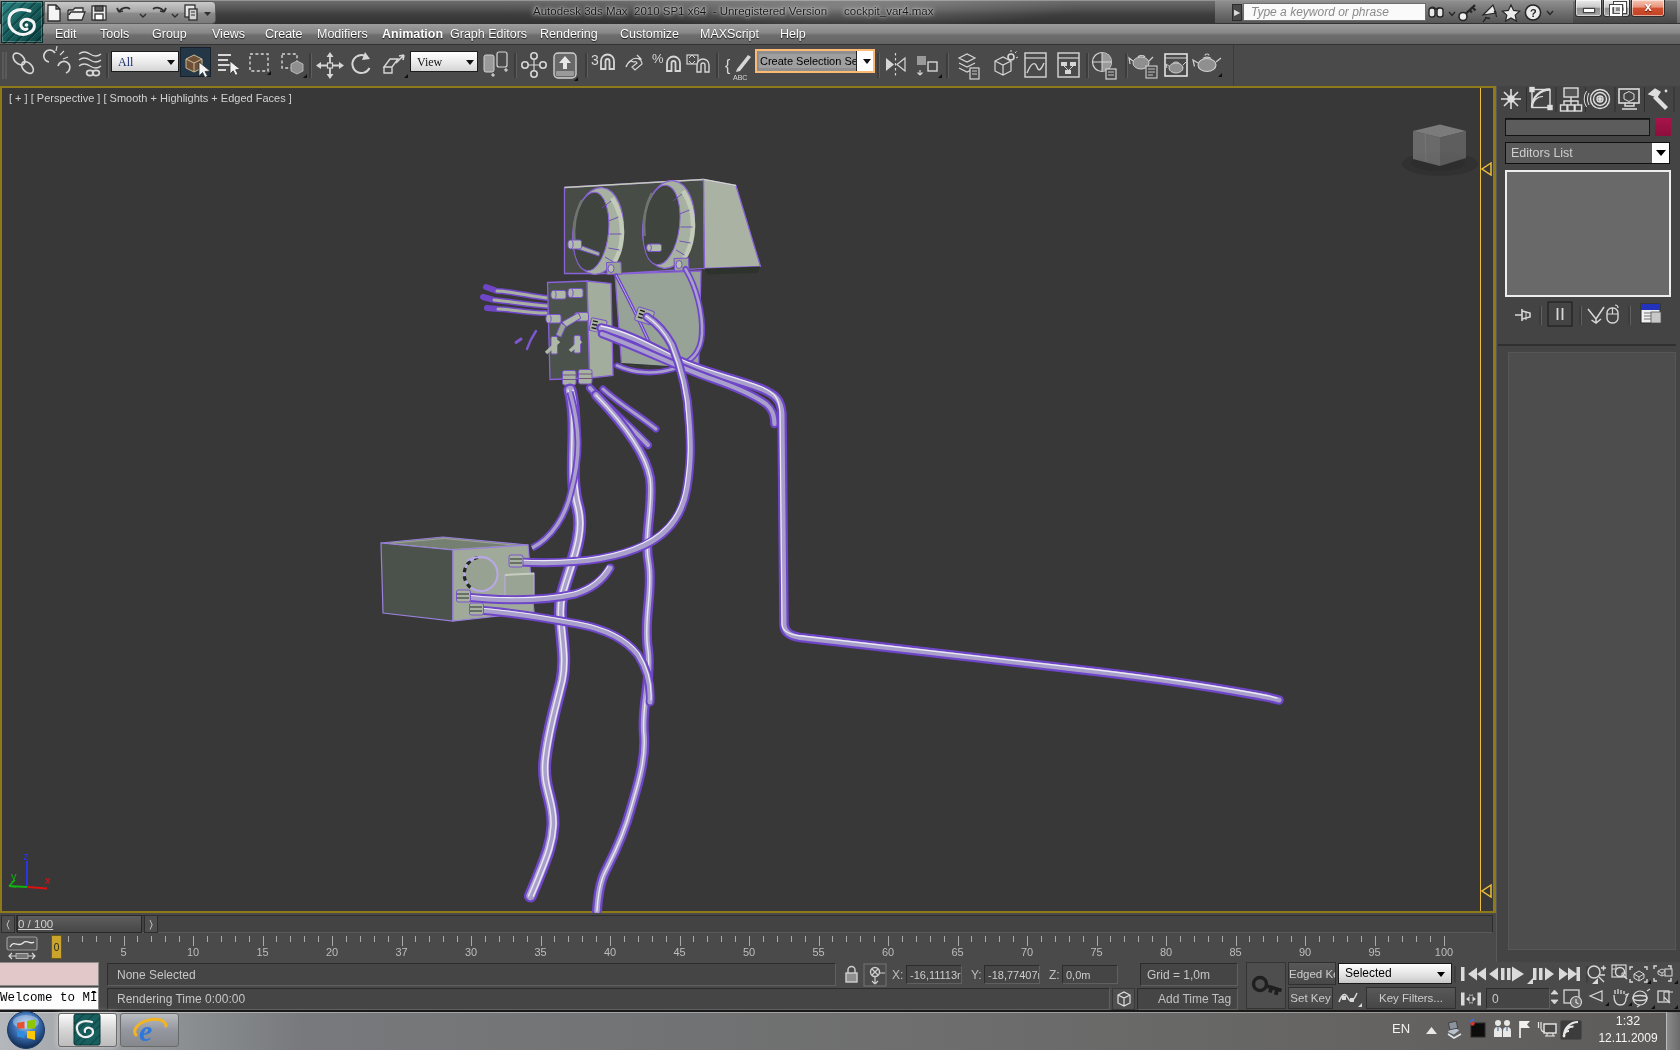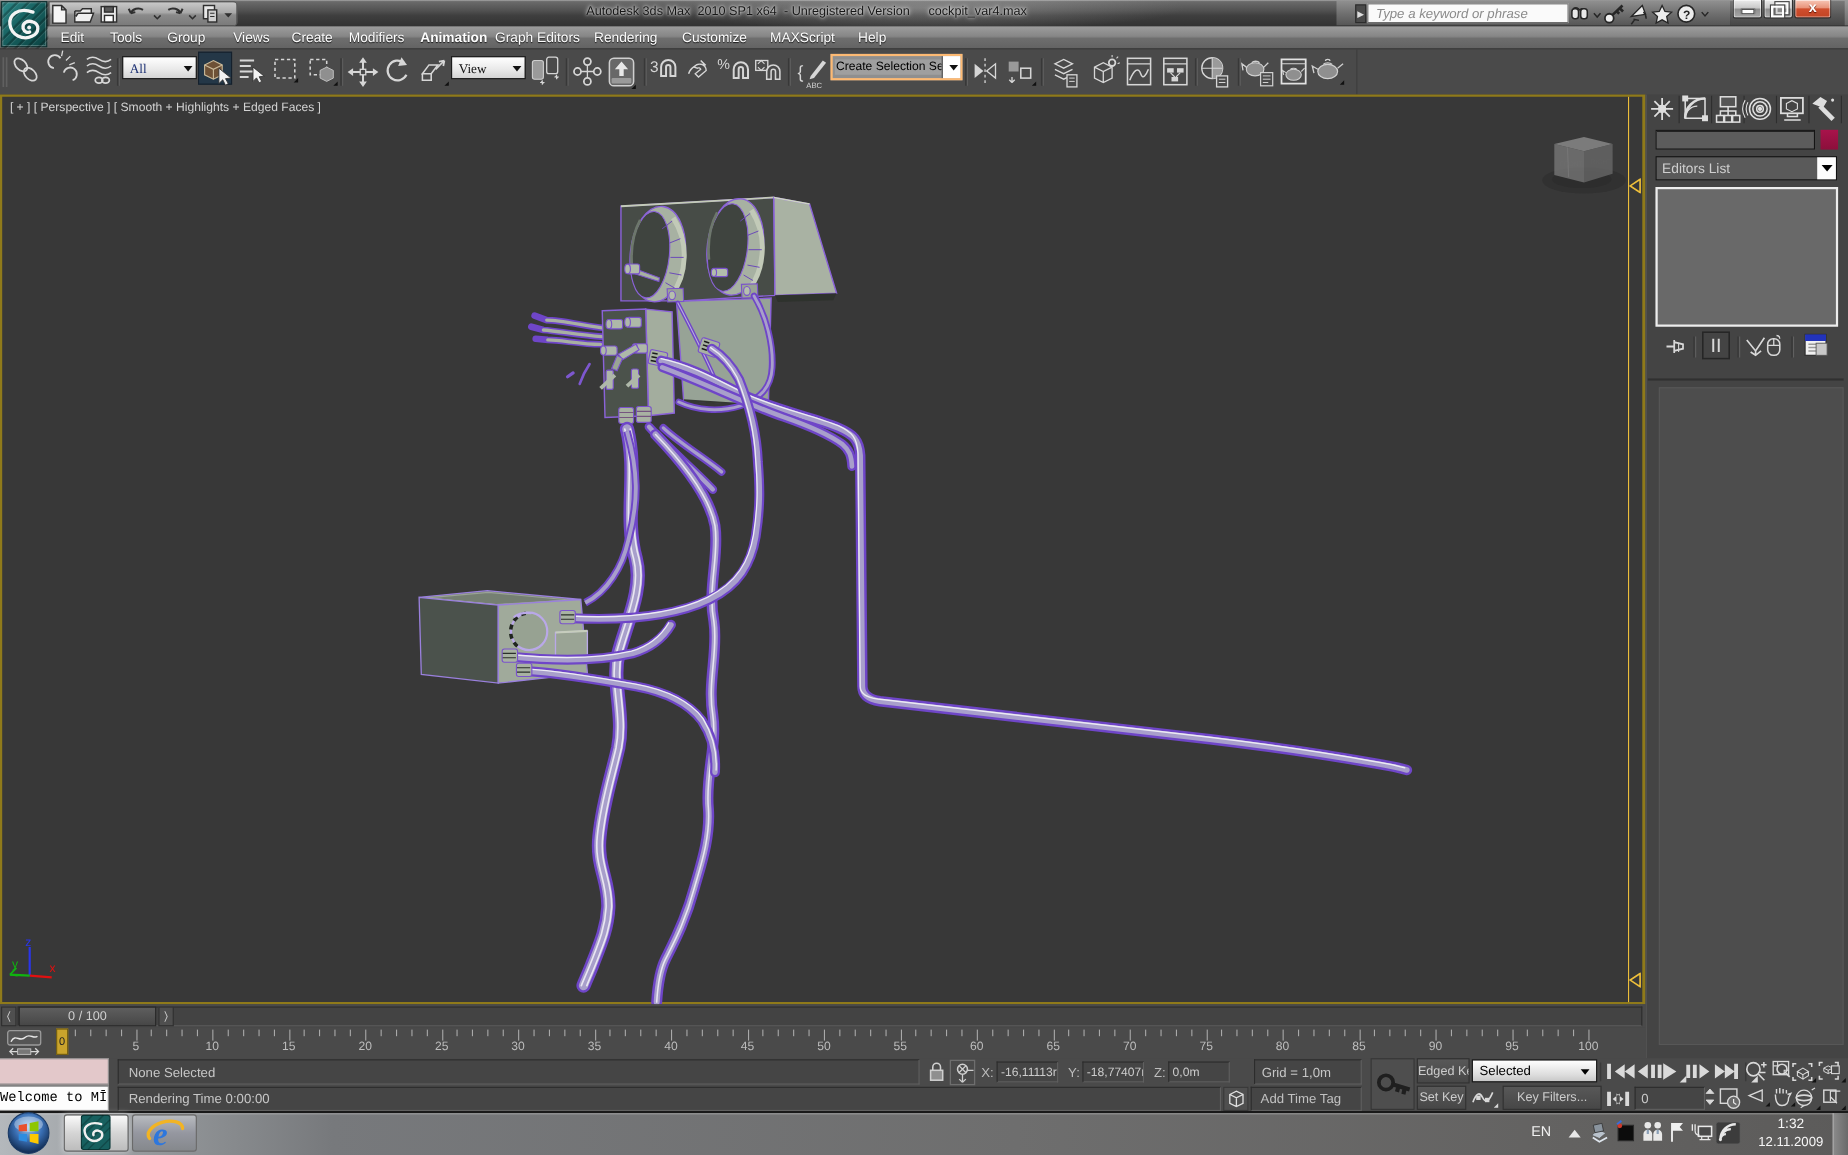--- a/index.html
+++ b/index.html
@@ -88,41 +88,41 @@
   #stacksep { left:1498px; top:344px; width:178px; height:2px; background:#303030; }
 
   
   #timeslider { left:0; top:913px; width:1496px; height:21px; background:#4a4a4a; }
   .tsbtn { top:915px; height:18px; background:#4f4f4f; border:1px solid #2e2e2e;
     color:#ccc; font-size:11px; text-align:center; line-height:16px; }
   #tstrack { left:16px; top:915px; width:1477px; height:18px; background:#434343;
     border:1px solid #2e2e2e; border-bottom-color:#5a5a5a; }
   #tsthumb { left:17px; top:915px; width:125px; height:18px;
     background:linear-gradient(#5e5e5e,#474747); border:1px solid #282828;
-    color:#d0d0d0; font-size:11.5px; text-align:center; line-height:17px; }
+    color:#d0d0d0; font-size:11.5px; line-height:17px;text-decoration:underline; }
   #trackbar { left:0; top:934px; width:1496px; height:28px; background:#4a4a4a; }
   #ruler { left:45px; top:935px; width:1420px; height:26px; }
   .tnum { position:absolute; top:11px; font-size:11px; color:#bdbdbd; transform:translateX(-50%); }
   #tbhandle { left:51px; top:935px; width:11px; height:24px; background:#caa42c; border:1px solid #6e5a10;
     color:#222; font-size:10px; text-align:center; line-height:24px; }
 
   
   #statusbar { left:0; top:962px; width:1680px; height:48px; background:#4a4a4a; }
   #mspink { left:0px; top:962px; width:99px; height:24px; background:#e3c8ca; border:1px solid #8a8a8a; border-left:none; }
   #mswhite { left:0px; top:987px; width:99px; height:23px; background:#fdfdfd; border:1px solid #8a8a8a; border-left:none;
     font-family:"Liberation Mono", monospace; font-size:12.5px; color:#000; line-height:21px; white-space:pre; overflow:hidden; }
   .sunken { background:#454545; border:1px solid #2c2c2c; border-bottom-color:#606060; border-right-color:#606060; }
   #promptbox { left:107px; top:963px; width:729px; height:23px; }
   #prompttext { left:117px; top:968px; font-size:12px; color:#c6c6c6; }
   #rtimebox { left:107px; top:988px; width:1003px; height:22px; }
   #rtimetext { left:117px; top:992px; font-size:12px; color:#c6c6c6; }
   .coordlbl { top:968px; font-size:12px; color:#bdbdbd; }
   .coordfield { top:965px; width:56px; height:19px; font-size:11px; color:#cccccc; line-height:18px; padding-left:3px; overflow:hidden; white-space:nowrap; }
   #gridbox { left:1140px; top:963px; width:98px; height:23px; color:#c6c6c6; font-size:12px; line-height:22px; padding-left:6px; }
-  #addtimebox { left:1137px; top:988px; width:101px; height:22px; color:#c0c0c0; font-size:12px; line-height:21px; padding-left:8px; }
+  #addtimebox { left:1137px; top:988px; width:101px; height:22px; color:#c0c0c0; font-size:12px; line-height:21px; padding-left:20px; }
   #cubebtn { left:1112px; top:988px; width:23px; height:22px; background:#4f4f4f; border:1px solid #383838; }
   #keybtn { left:1246px; top:962px; width:40px; height:47px; background:#4e4e4e; border:1px solid #353535; }
   .graybtn { background:linear-gradient(#585858,#474747); border:1px solid #303030;
     color:#cccccc; font-size:12px; text-align:center; white-space:nowrap; overflow:hidden; }
   #autokey { left:1288px; top:962px; width:48px; height:23px; line-height:22px; font-size:11.5px; }
   #setkey  { left:1288px; top:987px; width:45px; height:22px; line-height:21px; font-size:11.5px; }
   #keyfilters { left:1366px; top:987px; width:90px; height:22px; line-height:21px; font-size:11.5px; }
   #seldrop { left:1338px; top:963px; width:114px; height:21px; border:1px solid #1a1a1a;
     background:linear-gradient(#ffffff,#dcdcdc 70%, #c8c8c8); font-size:12px; color:#000;
     line-height:19px; padding-left:6px; }
@@ -739,21 +739,21 @@
       <div style="position:absolute;left:1329.5px;top:1px;width:1px;height:10px;background:#a9a9a9;"></div>
       <div style="position:absolute;left:1343.4px;top:1px;width:1px;height:6px;background:#a9a9a9;"></div>
       <div style="position:absolute;left:1357.3px;top:1px;width:1px;height:6px;background:#a9a9a9;"></div>
       <div style="position:absolute;left:1371.2px;top:1px;width:1px;height:6px;background:#a9a9a9;"></div>
       <div style="position:absolute;left:1385.1px;top:1px;width:1px;height:6px;background:#a9a9a9;"></div>
       <div style="position:absolute;left:1399.0px;top:1px;width:1px;height:10px;background:#a9a9a9;"></div>
       <div class="tnum" style="left:78.5px;">5</div>
       <div class="tnum" style="left:148.0px;">10</div>
       <div class="tnum" style="left:217.5px;text-align:center;">15</div>
       <div class="tnum" style="left:287.0px;">20</div>
-      <div class="tnum" style="left:356.5px;">25</div>
+      <div class="tnum" style="left:356.5px;">37</div>
       <div class="tnum" style="left:426.0px;">30</div>
       <div class="tnum" style="left:495.5px;">35</div>
       <div class="tnum" style="left:565.0px;">40</div>
       <div class="tnum" style="left:634.5px;">45</div>
       <div class="tnum" style="left:704.0px;">50</div>
       <div class="tnum" style="left:773.5px;">55</div>
       <div class="tnum" style="left:843.0px;">60</div>
       <div class="tnum" style="left:912.5px;">65</div>
       <div class="tnum" style="left:982.0px;">70</div>
       <div class="tnum" style="left:1051.5px;">75</div>

